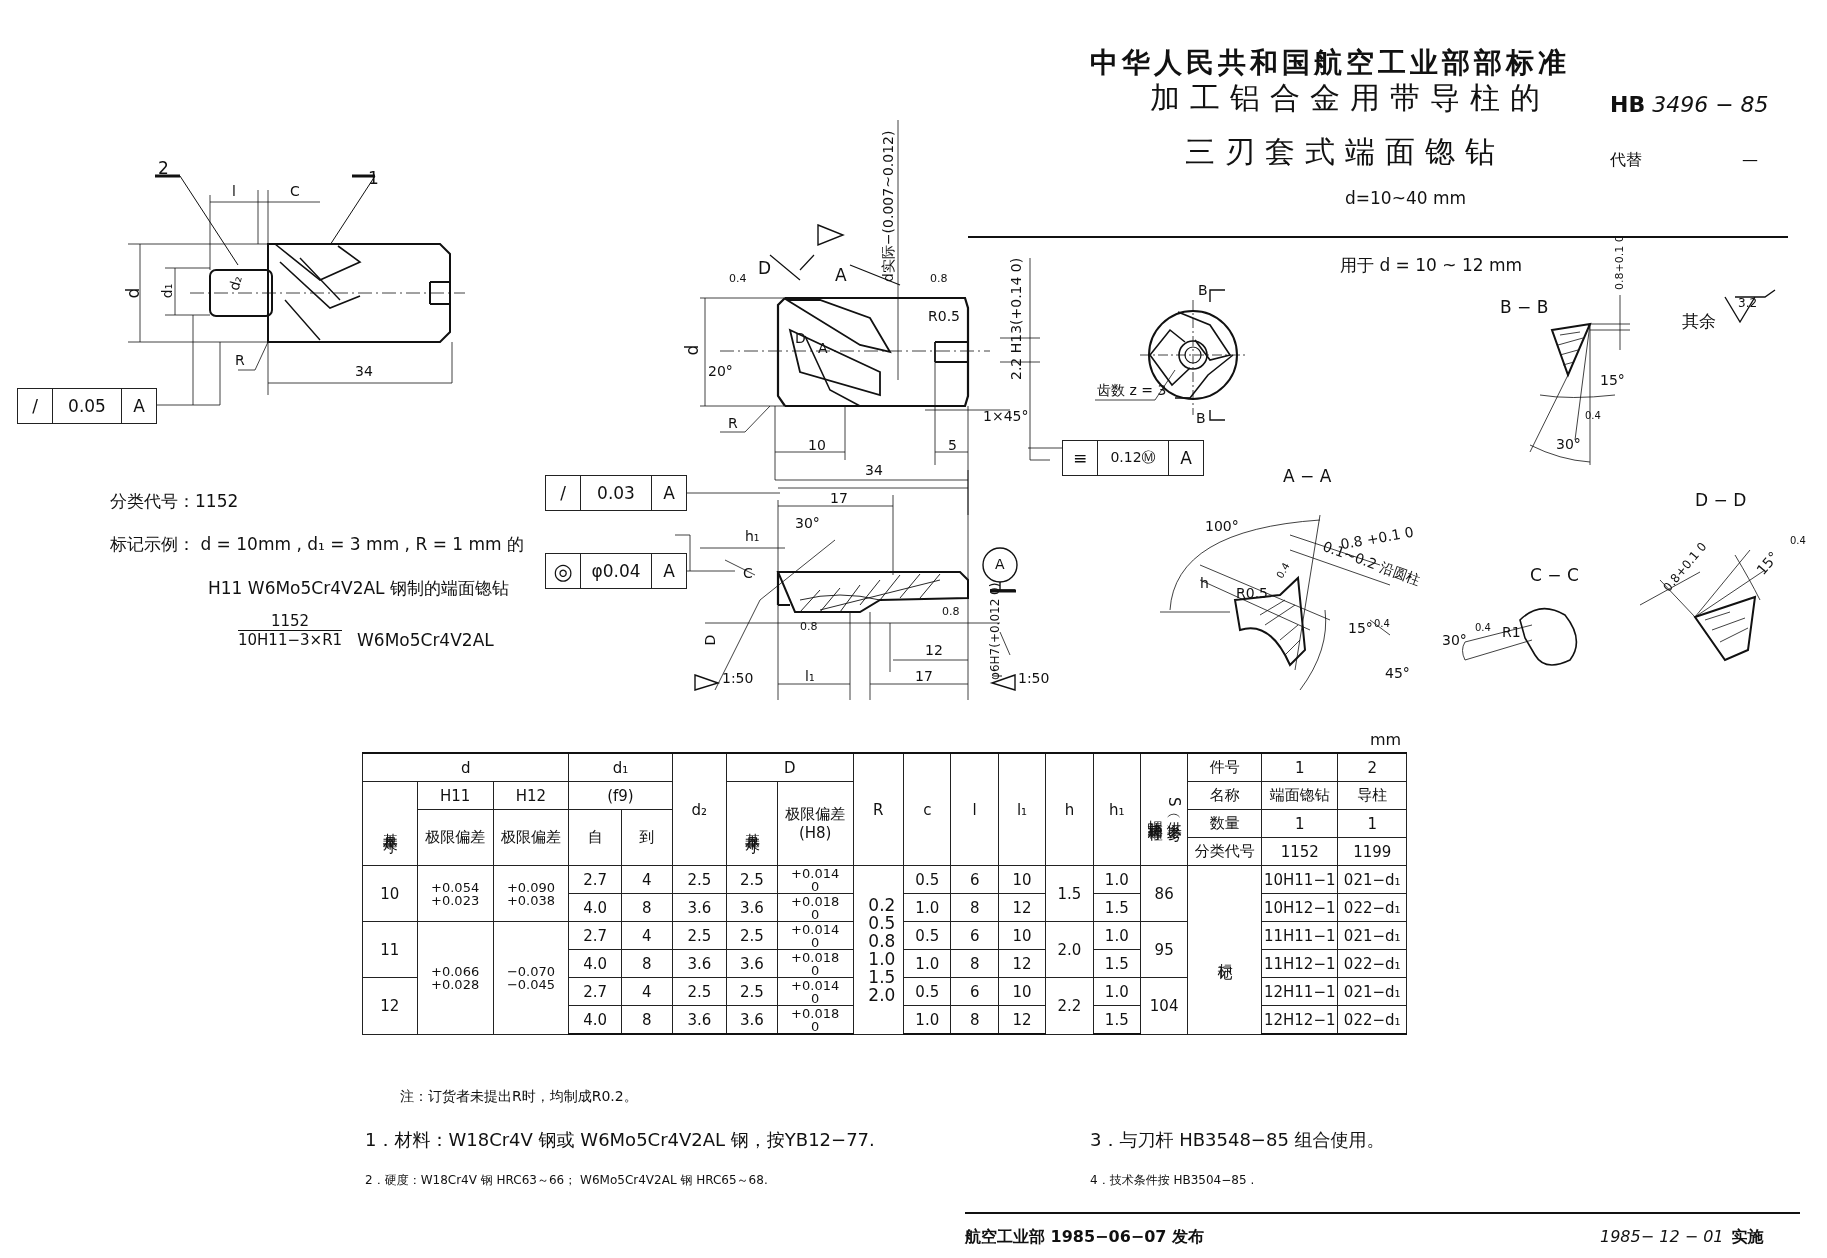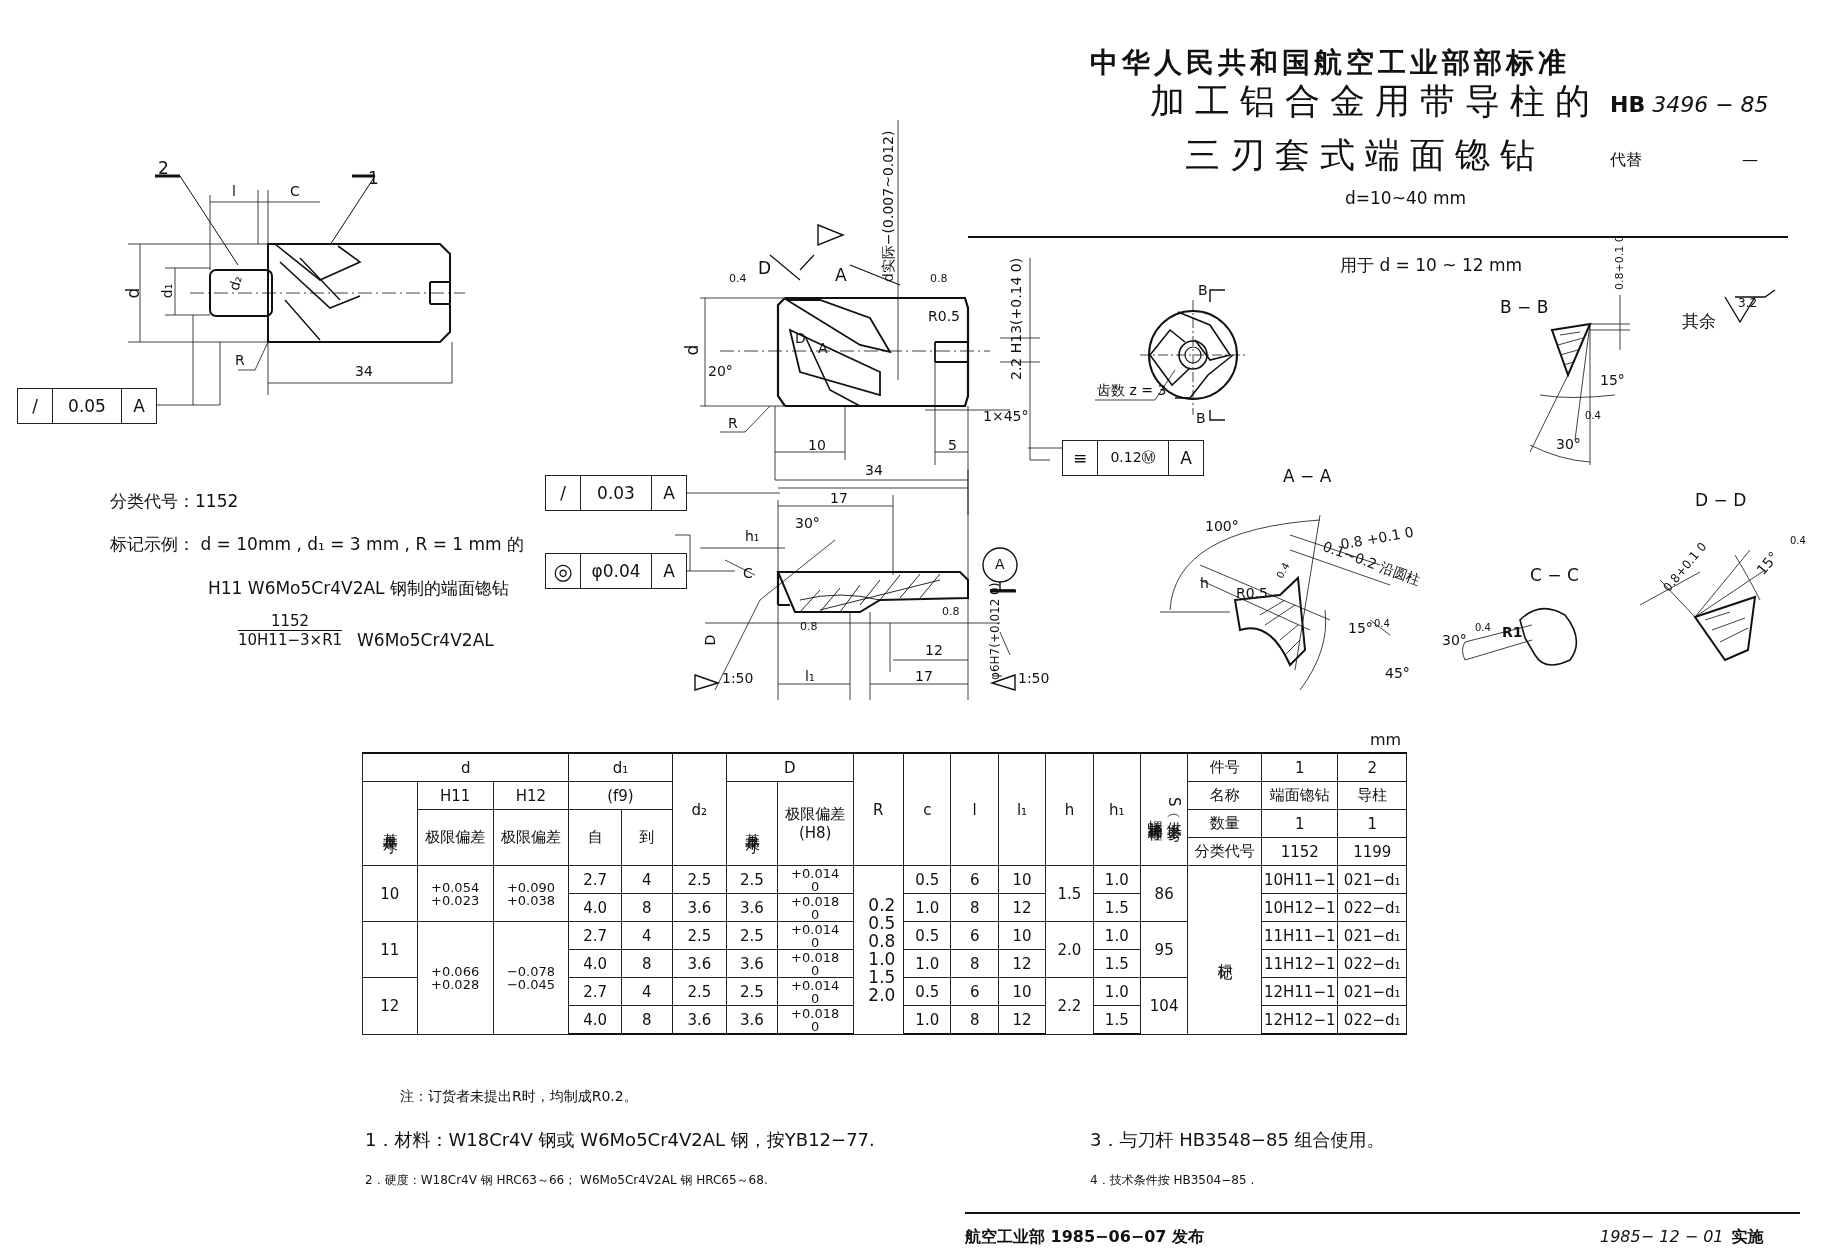--- a/index.html
+++ b/index.html
@@ -1,19 +1,19 @@
 <!DOCTYPE html>
 <html><head>
 <meta charset="utf-8">
 <style>
   html,body{margin:0;padding:0;background:#fff;}
   body{width:1827px;height:1258px;position:relative;overflow:hidden;font-family:"DejaVu Sans","Liberation Sans",sans-serif;color:#111;}
   .abs{position:absolute;}
   .hdr-org{left:1090px;top:44px;font-size:28px;font-weight:bold;letter-spacing:4px;}
-  .hdr-title{left:1150px;font-size:35px;letter-spacing:10px;}
+  .hdr-title{left:1150px;font-size:30px;letter-spacing:10px;}
   .hdr-range{left:1345px;top:188px;font-size:17px;}
   .std-no{left:1610px;top:92px;font-size:22px;}
   .std-no b{font-weight:bold;}
   .std-no i{font-style:italic;}
   .repl{left:1610px;top:150px;font-size:16px;}
   .repl span{margin-left:100px;}
   .rule{background:#111;height:2px;}
   .txt{font-size:17px;white-space:nowrap;}
   .sm{font-size:14px;white-space:nowrap;}
   .fcf{display:flex;border:1.5px solid #222;height:34px;font-size:17px;background:#fff;}
@@ -264,21 +264,21 @@
 <div class="abs sm" style="left:1200px;top:575px;">h</div>
 <div class="abs sm" style="left:1236px;top:585px;">R0.5</div>
 <div class="abs sm" style="left:1275px;top:565px;font-size:10px;transform:rotate(-60deg)">0.4</div>
 <div class="abs sm" style="left:1348px;top:620px;">15°</div>
 <div class="abs sm" style="left:1374px;top:618px;font-size:10px">0.4</div>
 <div class="abs sm" style="left:1385px;top:665px;text-align:right;">45°</div>
 
 <div class="abs txt" style="left:1530px;top:565px;">C − C</div>
 <div class="abs sm" style="left:1442px;top:632px;">30°</div>
 <div class="abs sm" style="left:1475px;top:622px;font-size:10px">0.4</div>
-<div class="abs sm" style="left:1502px;top:624px;font-weight:bold;">R1</div>
+<div class="abs sm" style="left:1502px;top:624px;">R1</div>
 
 <div class="abs txt" style="left:1695px;top:490px;">D − D</div>
 <div class="abs sm" style="left:1655px;top:560px;transform:rotate(-50deg);font-size:12px">0.8+0.1 0</div>
 <div class="abs sm" style="left:1755px;top:555px;transform:rotate(-50deg)">15°</div>
 <div class="abs sm" style="left:1790px;top:535px;font-size:10px">0.4</div>
 
 <div class="abs mm">mm</div>
 <table class="spec">
   <colgroup>
     <col style="width:52px">
@@ -394,21 +394,21 @@
     <td>022−d₁</td>
   </tr>
 
   <tr>
     <td rowspan="2">11</td>
     <td rowspan="4" class="tol">
           <div>+0.066</div>
           <div>+0.028</div>
         </td>
     <td rowspan="4" class="tol">
-          <div>−0.078</div>
+          <div>−0.070</div>
           <div>−0.045</div>
         </td>
     <td>2.7</td>
     <td>4</td>
     <td>2.5</td>
     <td>2.5</td>
     <td class="tol">
           <div>+0.014</div>
           <div>0</div>
         </td>

